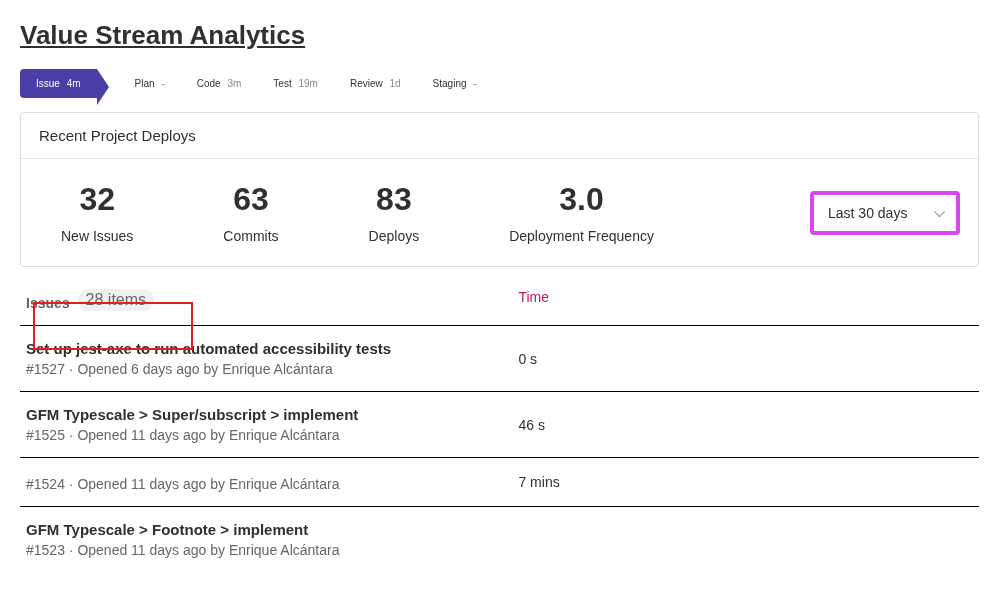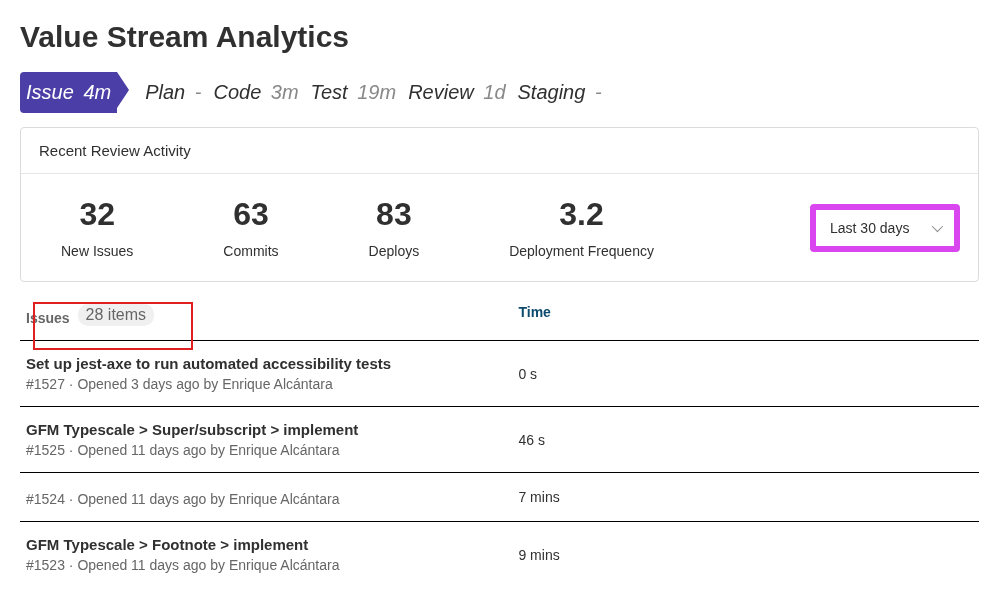--- a/index.html
+++ b/index.html
@@ -3,31 +3,30 @@
   <meta charset="utf-8">
   <style>
     * { box-sizing: border-box; margin: 0; padding: 0; }
     body {
       font-family: -apple-system, BlinkMacSystemFont, "Segoe UI", Helvetica, Arial, sans-serif;
       color: #303030;
       background: #fff;
       padding: 20px;
       font-size: 14px;
     }
-    .page-title { font-size: 30px; font-weight: 600; margin-bottom: 18px; }
+    .page-title { font-size: 26px; font-weight: 600; margin-bottom: 18px; text-decoration: underline; }
     .tabs { display: flex; gap: 0; margin-bottom: 14px; }
     .tab {
-      padding: 9px 6px;
-      font-size: 20px;
+      padding: 9px 16px;
+      font-size: 10px;
       cursor: pointer;
       color: #303030;
       position: relative;
       border: none;
       background: none;
-      font-style: italic;
     }
     .tab.active {
       background: #4b3fa7;
       color: #fff;
       border-radius: 4px 0 0 4px;
     }
     .tab.active::after {
       content: "";
       position: absolute;
       right: -12px;
@@ -57,21 +56,21 @@
       gap: 90px;
     }
     .metric { text-align: center; }
     .metric .value { font-size: 32px; font-weight: 600; }
     .metric .label { font-size: 14px; color: #303030; margin-top: 10px; }
     .date-select {
       margin-left: auto;
       display: flex;
       align-items: center;
       gap: 12px;
-      border: 6px solid #d946ef;
+      border: 4px solid #d946ef;
       border-radius: 4px;
       padding: 10px 14px;
       cursor: pointer;
       min-width: 150px;
       justify-content: space-between;
     }
     .chevron {
       display: inline-block;
       width: 8px; height: 8px;
       border-right: 1.5px solid #888;
@@ -86,22 +85,22 @@
     .list-header .col-left {
       width: 52%;
       display: flex;
       align-items: flex-end;
       gap: 8px;
       font-weight: 600;
       color: #666;
     }
     .list-header .col-right {
       flex: 1;
-      font-weight: 700;
-      color: #0c4a6e;
+      font-weight: 400;
+      color: #be185d;
     }
     .count-badge {
       background: #f0f0f0;
       color: #666;
       padding: 2px 8px;
       border-radius: 10px;
       font-size: 16px;
       font-weight: 400;
     }
     .highlight-box {
@@ -152,36 +151,36 @@
       <span>Review</span>
       <span class="duration">1d</span>
     </button>
     <button class="tab">
       <span>Staging</span>
       <span class="duration">-</span>
     </button>
   </div>
 
   <div class="panel">
-    <div class="panel-header">Recent Review Activity</div>
+    <div class="panel-header">Recent Project Deploys</div>
     <div class="metrics-row">
       <div class="metric">
         <div class="value">32</div>
         <div class="label">New Issues</div>
       </div>
       <div class="metric">
         <div class="value">63</div>
         <div class="label">Commits</div>
       </div>
       <div class="metric">
         <div class="value">83</div>
         <div class="label">Deploys</div>
       </div>
       <div class="metric">
-        <div class="value">3.2</div>
+        <div class="value">3.0</div>
         <div class="label">Deployment Frequency</div>
       </div>
       <div class="date-select">
         <span>Last 30 days</span>
         <span class="chevron"></span>
       </div>
     </div>
   </div>
 
   <div class="list-header">
@@ -192,21 +191,21 @@
     <div class="col-right">Time</div>
   </div>
 
   <div class="highlight-box"></div>
 
   <div>
     <div class="issue-row">
       <div class="issue-left">
         <div class="issue-title">Set up jest-axe to run automated accessibility tests</div>
         <div class="issue-meta">
-          <span>#1527</span> · Opened <span>3 days ago</span> by <span>Enrique Alcántara</span>
+          <span>#1527</span> · Opened <span>6 days ago</span> by <span>Enrique Alcántara</span>
         </div>
       </div>
       <div class="issue-right">0 s</div>
     </div>
 
     <div class="issue-row">
       <div class="issue-left">
         <div class="issue-title">GFM Typescale &gt; Super/subscript &gt; implement</div>
         <div class="issue-meta">
           <span>#1525</span> · Opened <span>11 days ago</span> by <span>Enrique Alcántara</span>
@@ -224,16 +223,15 @@
       <div class="issue-right">7 mins</div>
     </div>
 
     <div class="issue-row">
       <div class="issue-left">
         <div class="issue-title">GFM Typescale &gt; Footnote &gt; implement</div>
         <div class="issue-meta">
           <span>#1523</span> · Opened <span>11 days ago</span> by <span>Enrique Alcántara</span>
         </div>
       </div>
-      <div class="issue-right">9 mins</div>
     </div>
   </div>
 </div>
 
 </body></html>

